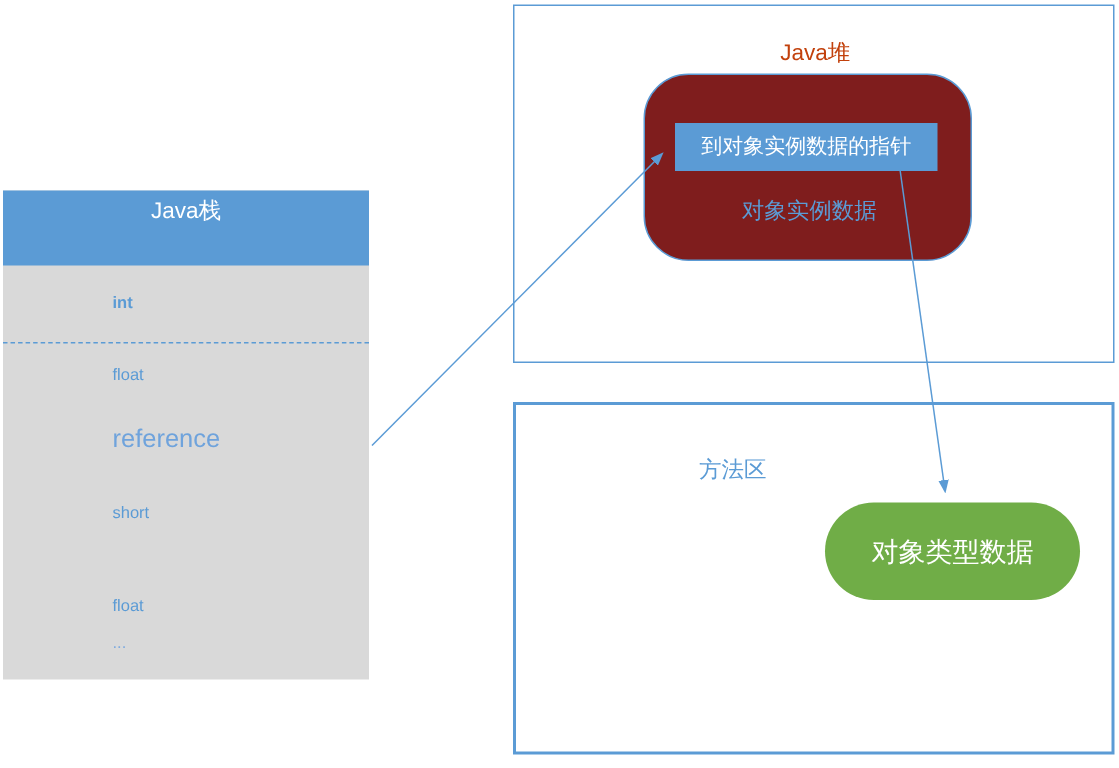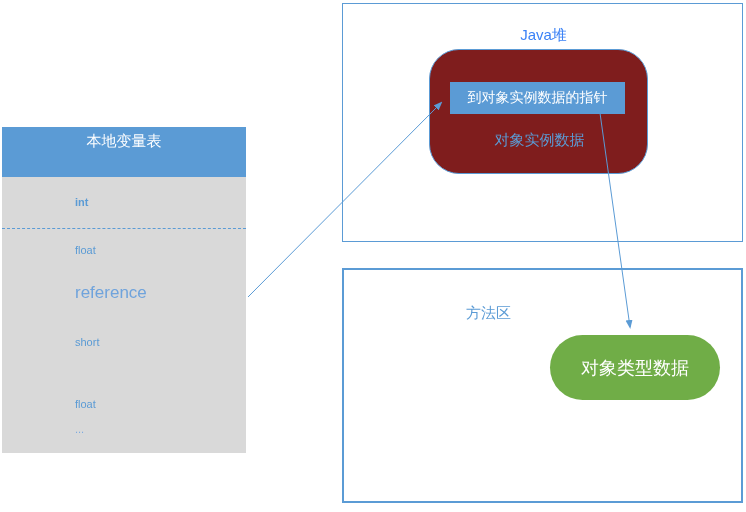--- a/index.html
+++ b/index.html
@@ -35,21 +35,21 @@
     border-top: 1px dashed #5b9bd5;
   }
 
   
   .heap-box {
     position: absolute; left: 342px; top: 3px; width: 401px; height: 239px;
     background: #ffffff; border: 1px solid #5b9bd5;
   }
   .heap-title {
     position: absolute; left: 0; top: 22px; width: 401px; text-align: center;
-    color: #3b82f6; font-size: 15px;
+    color: #c2410c; font-size: 15px;
   }
   .heap-inner-round {
     position: absolute; left: 86px; top: 45px; width: 219px; height: 125px;
     border: 1px solid #5b9bd5; border-radius: 30px; background: #7f1d1d;
   }
   .pointer-rect {
     position: absolute; left: 20px; top: 32px; width: 175px; height: 32px;
     background: #5b9bd5; color: #ffffff; font-size: 14px;
     display: flex; align-items: center; justify-content: center;
     white-space: nowrap;
@@ -83,21 +83,21 @@
     pointer-events: none;
   }
 </style>
 </head>
 <body>
 
 <div class="canvas">
 
   <div class="stack-box">
     <div class="stack-header">
-      <div>本地变量表</div>
+      <div>Java栈</div>
     </div>
     <div class="stack-item si-int">int</div>
     <div class="stack-divider"></div>
     <div class="stack-item si-short">float</div>
     <div class="stack-item si-reference">reference</div>
     <div class="stack-item si-double">short</div>
     <div class="stack-item si-float">float</div>
     <div class="stack-item si-ellipsis">...</div>
   </div>
 

